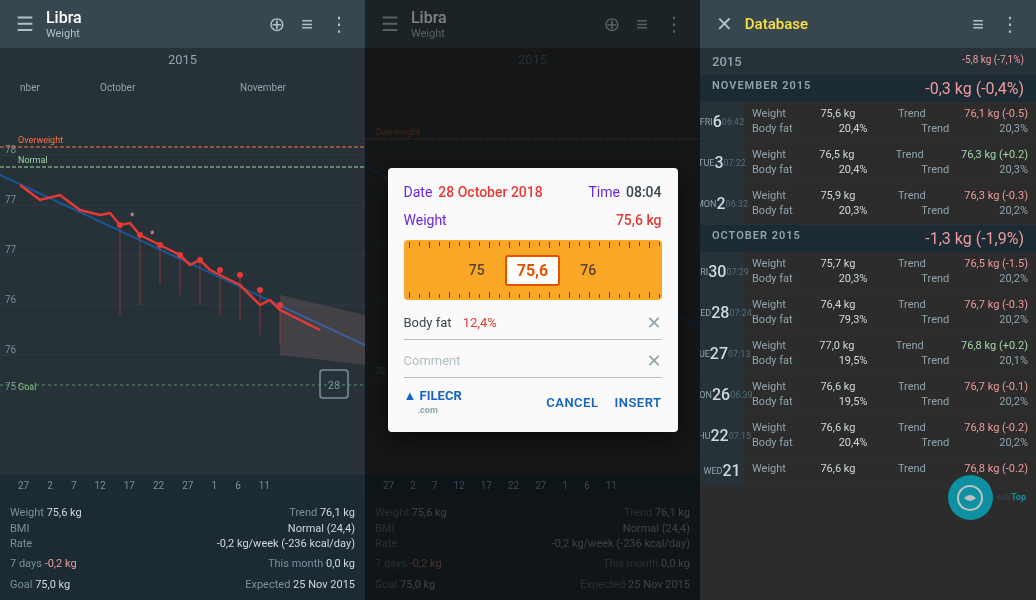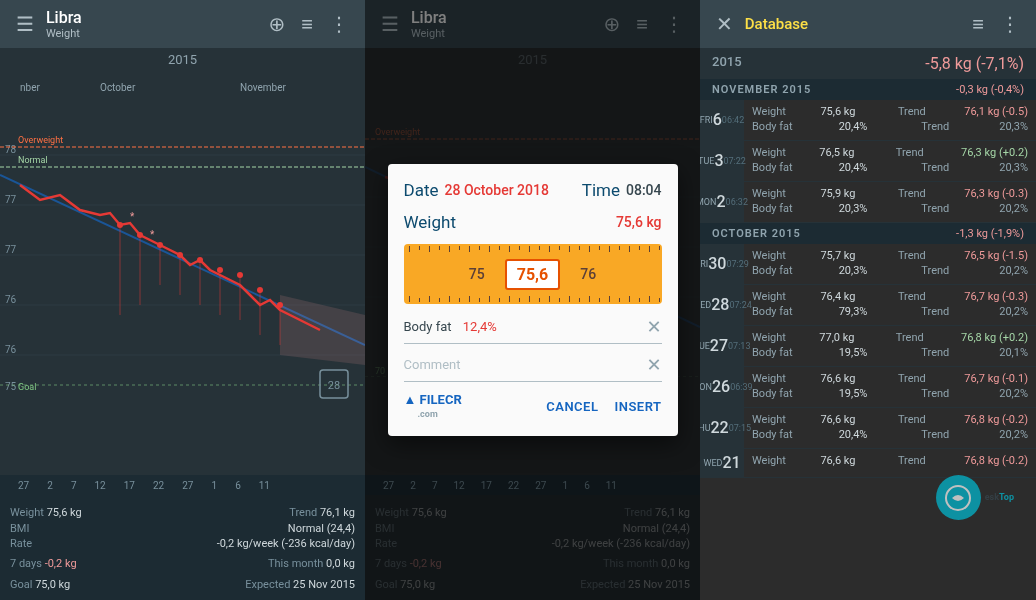--- a/index.html
+++ b/index.html
@@ -148,22 +148,22 @@
     }
 
     .dialog-row {
       display: flex;
       justify-content: space-between;
       margin-bottom: 12px;
       align-items: center;
     }
 
     .dialog-label {
-      color: #0c4a6e;
-      font-size: 17px;
+      color: #6d28d9;
+      font-size: 14px;
     }
 
     .dialog-value {
       color: #37474f;
       font-size: 14px;
       font-weight: 500;
     }
 
     
     .ruler-widget {
@@ -276,40 +276,40 @@
     }
 
     .db-year-label {
       color: #90a4ae;
       font-size: 13px;
       font-weight: 500;
     }
 
     .db-year-change {
       color: #ef9a9a;
-      font-size: 16px;
+      font-size: 10px;
     }
 
     .db-month-header {
       background: #1c2b33;
       padding: 4px 12px;
       display: flex;
       justify-content: space-between;
     }
 
     .db-month-label {
       color: #90a4ae;
       font-size: 11px;
       font-weight: 600;
       letter-spacing: 1px;
     }
 
     .db-month-change {
       color: #b0bec5;
-      font-size: 11px;
+      font-size: 16px;
       margin-left: 20px;
     }
 
     .db-entry {
       display: flex;
       align-items: stretch;
       border-bottom: 1px solid #263238;
       background: #2c2c2c;
     }
 
@@ -367,21 +367,21 @@
     }
 
     .trend-red { color: #ef9a9a; }
     .trend-green { color: #a5d6a7; }
     .trend-neutral { color: #90a4ae; }
 
     
     .watermark {
       position: absolute;
       bottom: 80px;
-      right: 22px;
+      right: 10px;
       opacity: 0.7;
       z-index: 5;
     }
   </style>
 </head>
 <body>
 
 <div class="panel panel-1">
 
   <div class="top-bar">

